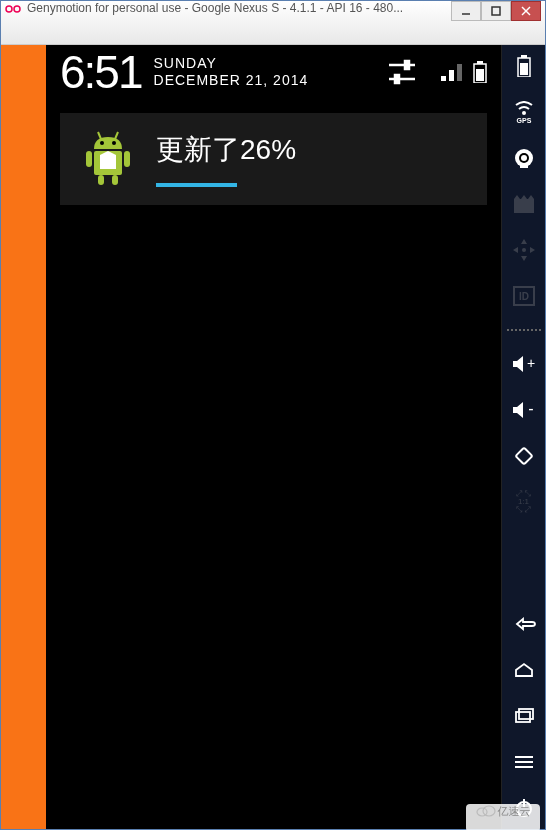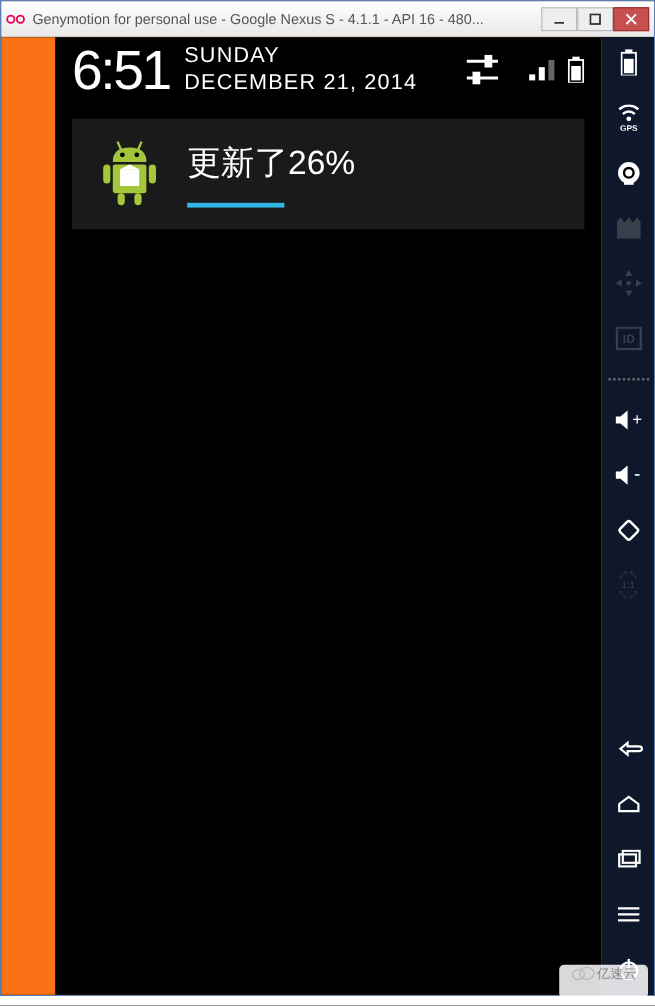--- a/index.html
+++ b/index.html
@@ -1,34 +1,34 @@
 <!DOCTYPE html>
 <html><head>
   <meta charset="utf-8">
   <style>
     * { margin: 0; padding: 0; box-sizing: border-box; }
     body { width: 546px; height: 838px; background: #fff; font-family: Arial, sans-serif; overflow: hidden; position: relative; }
     
     .window-frame { border: 1px solid #5a7fb0; width: 546px; height: 830px; display: flex; flex-direction: column; background: #000; }
     
-    .titlebar { height: 30px; background: linear-gradient(#fff, #e8e8e8); display: flex; align-items: center; padding: 0 4px; border-bottom: 1px solid #ccc; font-size: 12px; color: #555; }
+    .titlebar { height: 44px; background: linear-gradient(#fff, #e8e8e8); display: flex; padding: 0 4px; border-bottom: 1px solid #ccc; font-size: 12px; color: #555; }
     .titlebar-icon { width: 16px; height: 16px; margin-right: 6px; display: flex; align-items: center; }
     .titlebar-icon svg { width: 16px; height: 8px; }
     .titlebar-text { flex: 1; white-space: nowrap; overflow: hidden; text-overflow: ellipsis; }
     .window-controls { display: flex; gap: 0; }
     .wc-btn { width: 30px; height: 20px; display: flex; align-items: center; justify-content: center; background: #eee; border: 1px solid #bbb; font-size: 10px; cursor: pointer; }
     .wc-close { background: #c75050; color: #fff; border-color: #a03030; }
     
     .content { flex: 1; display: flex; background: #000; }
     .device-area { flex: 1; background: #f97316; display: flex; flex-direction: column; position: relative; padding-left: 45px; }
     .device-screen { flex: 1; background: #000; display: flex; flex-direction: column; position: relative; }
     
     .status-row { display: flex; align-items: center; padding: 4px 14px 8px 14px; color: #fff; }
     .clock { font-size: 46px; font-weight: 300; letter-spacing: -2px; line-height: 1; }
-    .date-block { margin-left: 12px; font-size: 18px; line-height: 1.2; letter-spacing: 1px; }
+    .date-block { margin-left: 12px; font-size: 14px; line-height: 1.2; letter-spacing: 1px; }
     .date-block .day { font-weight: 400; }
     .date-block .date { font-weight: 400; }
     .status-spacer { flex: 1; }
     .sliders-icon { width: 34px; height: 34px; margin-left: 12px; }
     .signal-icon { width: 24px; height: 24px; margin-left: 20px; }
     .battery-icon-top { width: 14px; height: 22px; margin-left: 10px; }
     
     .notification-card { margin: 10px 14px 0 14px; background: #1a1a1a; display: flex; align-items: center; padding: 16px 18px; position: relative; }
     .android-icon { width: 60px; height: 60px; margin-right: 18px; }
     .notif-body { flex: 1; }

